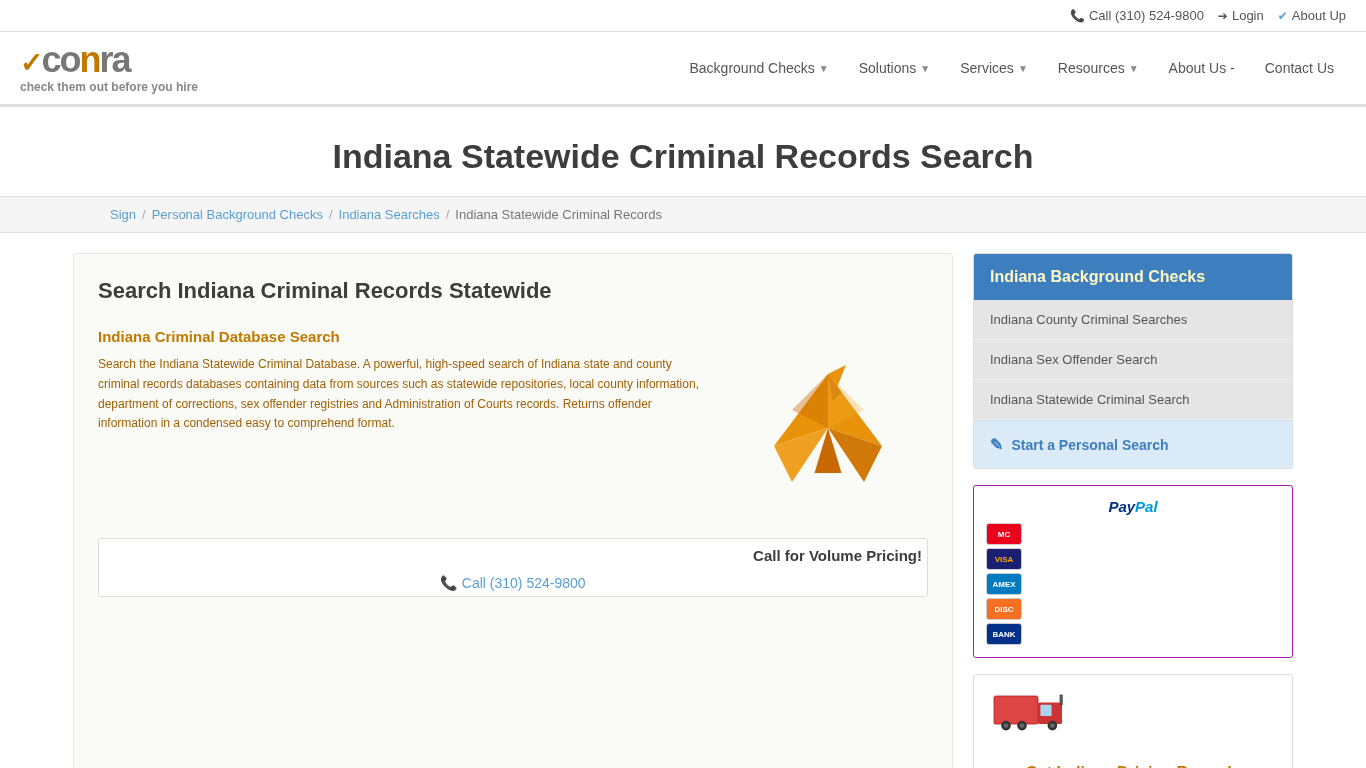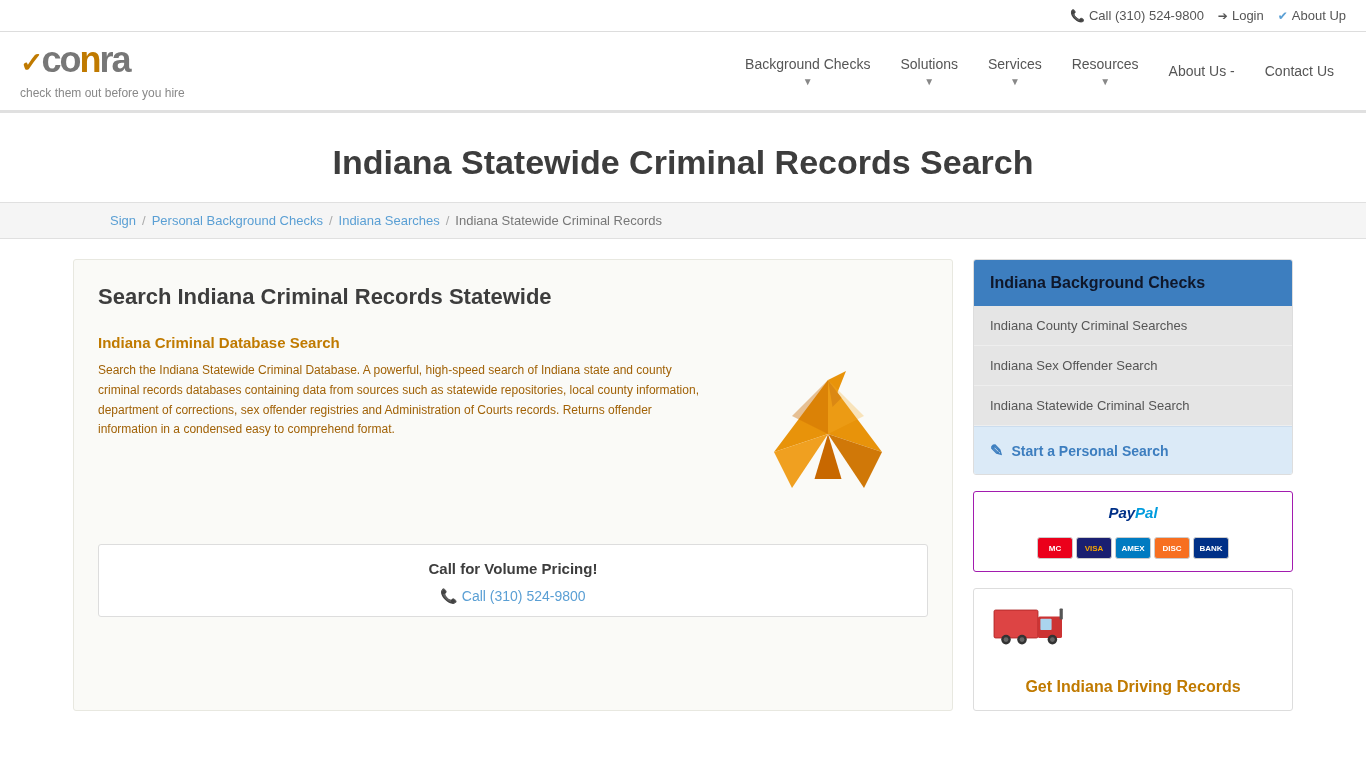--- a/index.html
+++ b/index.html
@@ -75,37 +75,37 @@
       letter-spacing: -2px;
       line-height: 1;
     }
     .logo-text span.check { color: #c07a00; font-size: 28px; }
     .logo-text span.co { color: #777; }
     .logo-text span.n { color: #c07a00; }
     .logo-text span.ra { color: #777; }
     .logo-tagline {
       font-size: 12px;
       color: #888;
-      margin-top: 8px;
+      margin-top: 2px;
+      font-weight: bold;
     }
     .nav {
       display: flex;
       align-items: center;
       gap: 6px;
     }
     .nav-item {
       padding: 8px 12px;
       color: #555;
       font-size: 14px;
       cursor: pointer;
       display: flex;
       align-items: center;
       gap: 4px;
       text-decoration: none;
-      flex-direction: column;
     }
     .nav-item .arrow { font-size: 10px; color: #888; }
 
     
     .page-title-section {
       background: #fff;
       text-align: center;
       padding: 30px 20px 20px;
     }
     .page-title-section h1 {
@@ -177,22 +177,22 @@
       padding-top: 10px;
     }
     
     .origami-bird svg { width: 180px; height: 180px; }
 
     .call-box {
       background: #fff;
       border: 1px solid #ddd;
       border-radius: 3px;
       margin-top: 20px;
-      padding: 12px;
-      text-align: center;
+      padding: 5px;
+      text-align: right;
     }
     .call-box p.call-title {
       font-weight: bold;
       color: #3d3d3d;
       font-size: 15px;
       margin-bottom: 6px;
     }
     .call-box a {
       color: #5a9fd4;
       text-decoration: none;
@@ -209,21 +209,21 @@
       flex-shrink: 0;
     }
     .sidebar-box {
       border: 1px solid #ddd;
       border-radius: 3px;
       margin-bottom: 16px;
       overflow: hidden;
     }
     .sidebar-header {
       background: #3d7ebf;
-      color: #0f172a;
+      color: #fef9c3;
       padding: 14px 16px;
       font-size: 16px;
       font-weight: bold;
     }
     .sidebar-menu-item {
       border-bottom: 1px solid #eee;
       padding: 12px 16px;
       font-size: 13px;
       color: #555;
       cursor: pointer;
@@ -256,21 +256,22 @@
       font-style: italic;
       font-size: 15px;
       color: #003087;
       font-weight: bold;
       margin-bottom: 4px;
     }
     .paypal-cards {
       display: flex;
       justify-content: center;
       gap: 3px;
-      margin-top: 16px;
+      margin-top: 8px;
+      flex-direction: column;
     }
     .card-chip {
       width: 36px;
       height: 22px;
       border-radius: 3px;
       border: 1px solid #ccc;
       display: flex;
       align-items: center;
       justify-content: center;
       font-size: 8px;

